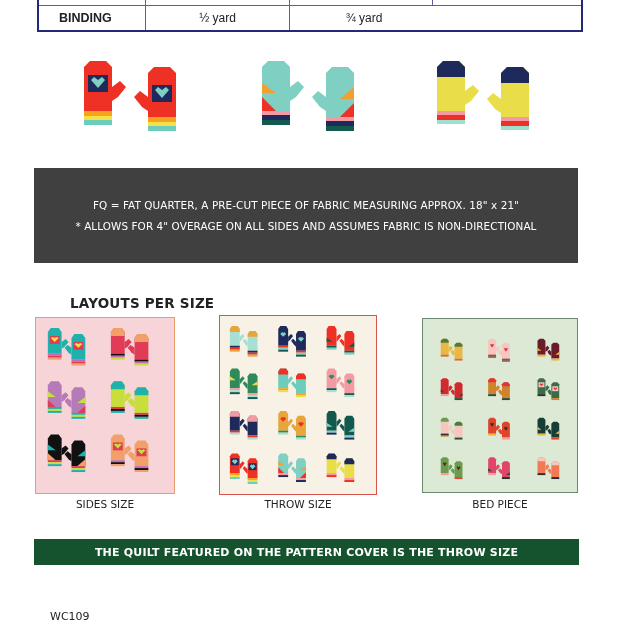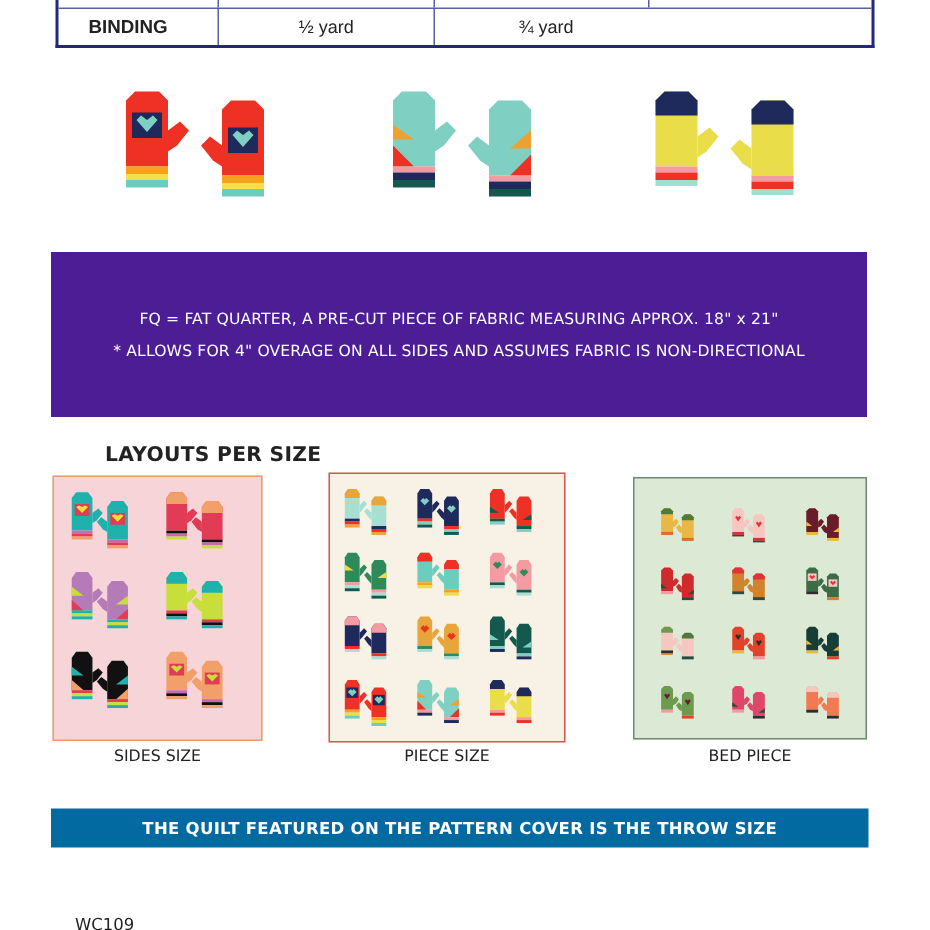--- a/index.html
+++ b/index.html
@@ -21,22 +21,22 @@
   .req-table .c1 { width: 144px; }
   .req-table .c2 { width: 143px; }
   .req-table .c3 { width: 148px; }
 
   
   .mitt-pair { position: absolute; top: 55px; width: 110px; height: 80px; }
   .mitt-pair svg { width: 100%; height: 100%; display: block; }
 
   
   .info-box {
-    position: absolute; left: 34px; top: 168px; width: 544px; height: 110px;
-    background: #4c1d95;
+    position: absolute; left: 34px; top: 168px; width: 544px; height: 95px;
+    background: #404040;
     display: flex; flex-direction: column; align-items: center; justify-content: center; gap: 9px;
   }
   .info-box p {
     color: #ffffff; font-family: "DejaVu Sans", sans-serif; font-size: 10.4px; letter-spacing: 0.1px; white-space: nowrap;
   }
 
   
   .section-title {
     position: absolute; left: 35px; top: 295px;
     font-family: "DejaVu Sans", sans-serif; font-weight: bold; font-size: 13.5px; color: #222; letter-spacing: 0.2px; margin-left: 35px;
@@ -48,21 +48,21 @@
   .quilt-bed { left: 422px; top: 318px; width: 156px; height: 175px; background: #dce9d4; border: 1.5px solid #6c8a72; }
 
   .size-label {
     position: absolute; top: 498px; font-family: "DejaVu Sans", sans-serif; font-size: 10.5px; color: #222;
     text-align: center; white-space: nowrap;
   }
 
   
   .banner {
     position: absolute; left: 34px; top: 539px; width: 545px; height: 26px;
-    background: #0369a1; display: flex; align-items: center; justify-content: center;
+    background: #14532d; display: flex; align-items: center; justify-content: center;
   }
   .banner span { color: #ffffff; font-family: "DejaVu Sans", sans-serif; font-weight: bold; font-size: 11px; letter-spacing: 0.2px; white-space: nowrap; }
 
   .footer-code {
     position: absolute; left: 50px; top: 610px;
     font-family: "DejaVu Sans", sans-serif; font-size: 11px; color: #222;
   }
 </style>
 </head>
 <body>
@@ -435,21 +435,21 @@
         <rect y="22" width="10" height="2" fill="#ee3124"></rect>
       <g transform="translate(18,5)">
           <use href="#tR" fill="#e9dd49"></use>
           <path d="M0 3 L2 0 L8 0 L10 3 L10 6 L0 6 Z" fill="#1f2a5c"></path>
           <rect y="20" width="10" height="2" fill="#f49aa3"></rect>
           <rect y="22" width="10" height="2" fill="#ee3124"></rect>
         </g>
       </g>
   </svg>
 </div>
-<div class="size-label" style="left:219px; width:158px;">PIECE SIZE</div>
+<div class="size-label" style="left:219px; width:158px;">THROW SIZE</div>
 
 <div class="quilt quilt-bed">
   <svg viewBox="0 0 156 175">
     <defs>
       <g id="bL">
         <path d="M0 2 L2 0 L6 0 L8 2 L8 16 L0 16 Z"></path>
         <path d="M8 9 L10 7 L12 9 L10 12 L8 13 Z"></path>
       </g>
       <g id="bR">
         <path d="M0 2 L2 0 L6 0 L8 2 L8 16 L0 16 Z"></path>

